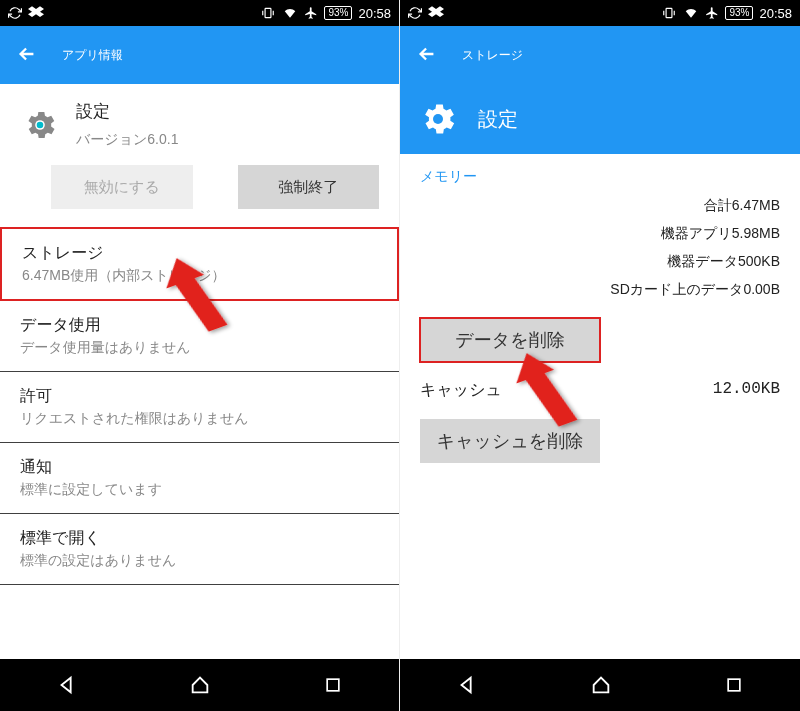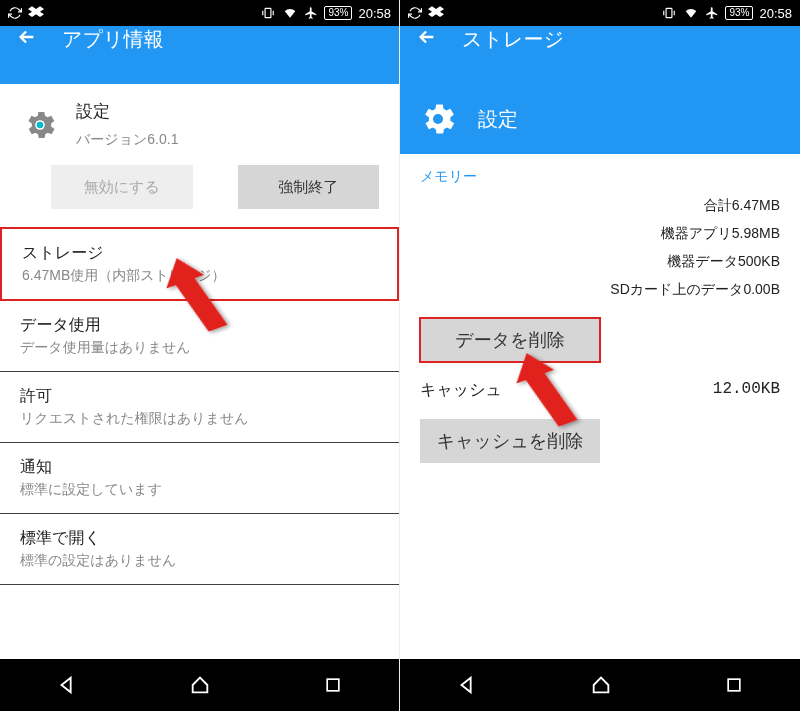--- a/index.html
+++ b/index.html
@@ -8,21 +8,21 @@
   .phone { width: 400px; height: 711px; display: flex; flex-direction: column; border-right: 1px solid #eee; position: relative; }
   .phone:last-child { border-right: none; }
 
   
   .status-bar { height: 26px; background: #000; color: #fff; display: flex; align-items: center; justify-content: space-between; padding: 0 8px; font-size: 13px; }
   .status-left, .status-right { display: flex; align-items: center; gap: 6px; }
   .status-right .bat { border: 1px solid #fff; border-radius: 2px; padding: 0 3px; font-size: 10px; line-height: 12px; }
   .status-right svg, .status-left svg { display: block; }
 
   
-  .app-bar { height: 58px; background: #2196f3; color: #fff; display: flex; padding: 0 16px; gap: 24px; font-size: 20px; }
+  .app-bar { height: 58px; background: #2196f3; color: #fff; display: flex; align-items: center; padding: 0 16px; gap: 24px; font-size: 12px; }
   .app-bar .back { color: #fff; }
 
   
   .sub-header { height: 70px; background: #2196f3; color: #fff; display: flex; align-items: center; padding: 0 16px; gap: 18px; font-size: 20px; }
   .sub-header .gear-wrap { width: 44px; height: 44px; border-radius: 50%; display: flex; align-items: center; justify-content: center; }
 
   
   .content { flex: 1; background: #fff; overflow: hidden; position: relative; }
   .app-title-row { display: flex; align-items: center; gap: 16px; padding: 16px 20px; }
   .app-title-row .gear-icon { width: 40px; height: 40px; display: flex; align-items: center; justify-content: center; }

